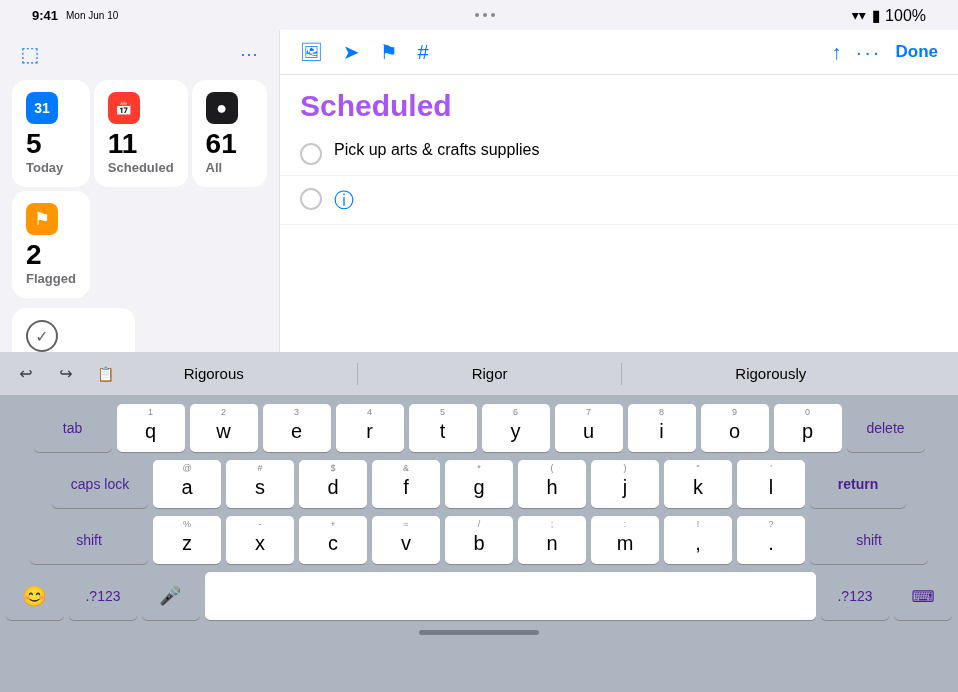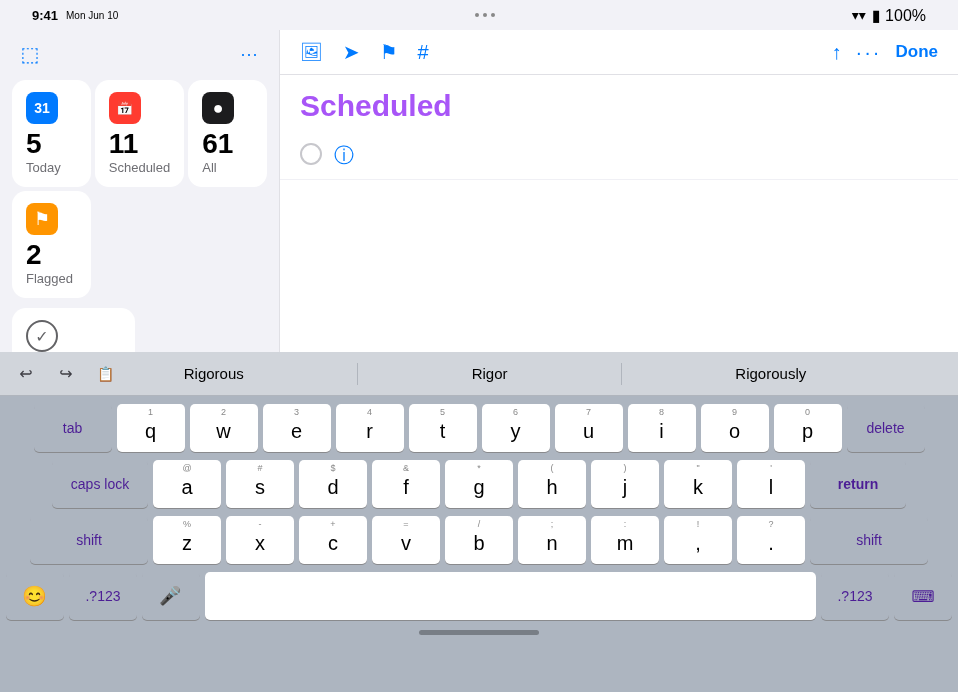--- a/index.html
+++ b/index.html
@@ -80,21 +80,21 @@
     .card-icon.orange { background: #ff9500; }
     .card-count {
       font-size: 28px;
       font-weight: 700;
       color: #000;
       line-height: 1;
     }
     .card-label {
       font-size: 13px;
       color: #6e6e73;
-      font-weight: 400;
+      font-weight: 700;
     }
 
     .completed-card {
       background: white;
       border-radius: 14px;
       padding: 12px 14px;
       display: flex;
       flex-direction: column;
       align-items: flex-start;
       gap: 4px;
@@ -381,20 +381,26 @@
       </div>
       <div class="toolbar-right">
         <span class="toolbar-icon">↑</span>
         <span class="toolbar-dots">···</span>
         <span class="toolbar-done">Done</span>
       </div>
     </div>
 
     <div class="reminders-title">Scheduled</div>
 
+    <div class="reminder-item">
+      <div class="reminder-circle"></div>
+      <div class="reminder-text-block">
+        <div class="reminder-text">Pick up arts &amp; crafts supplies</div>
+      </div>
+    </div>
 
     <div class="reminder-item">
       <div class="reminder-circle"></div>
       <div class="reminder-info-icon">ⓘ</div>
     </div>
   </div>
 </div>
 
 <div class="keyboard-area">
 

